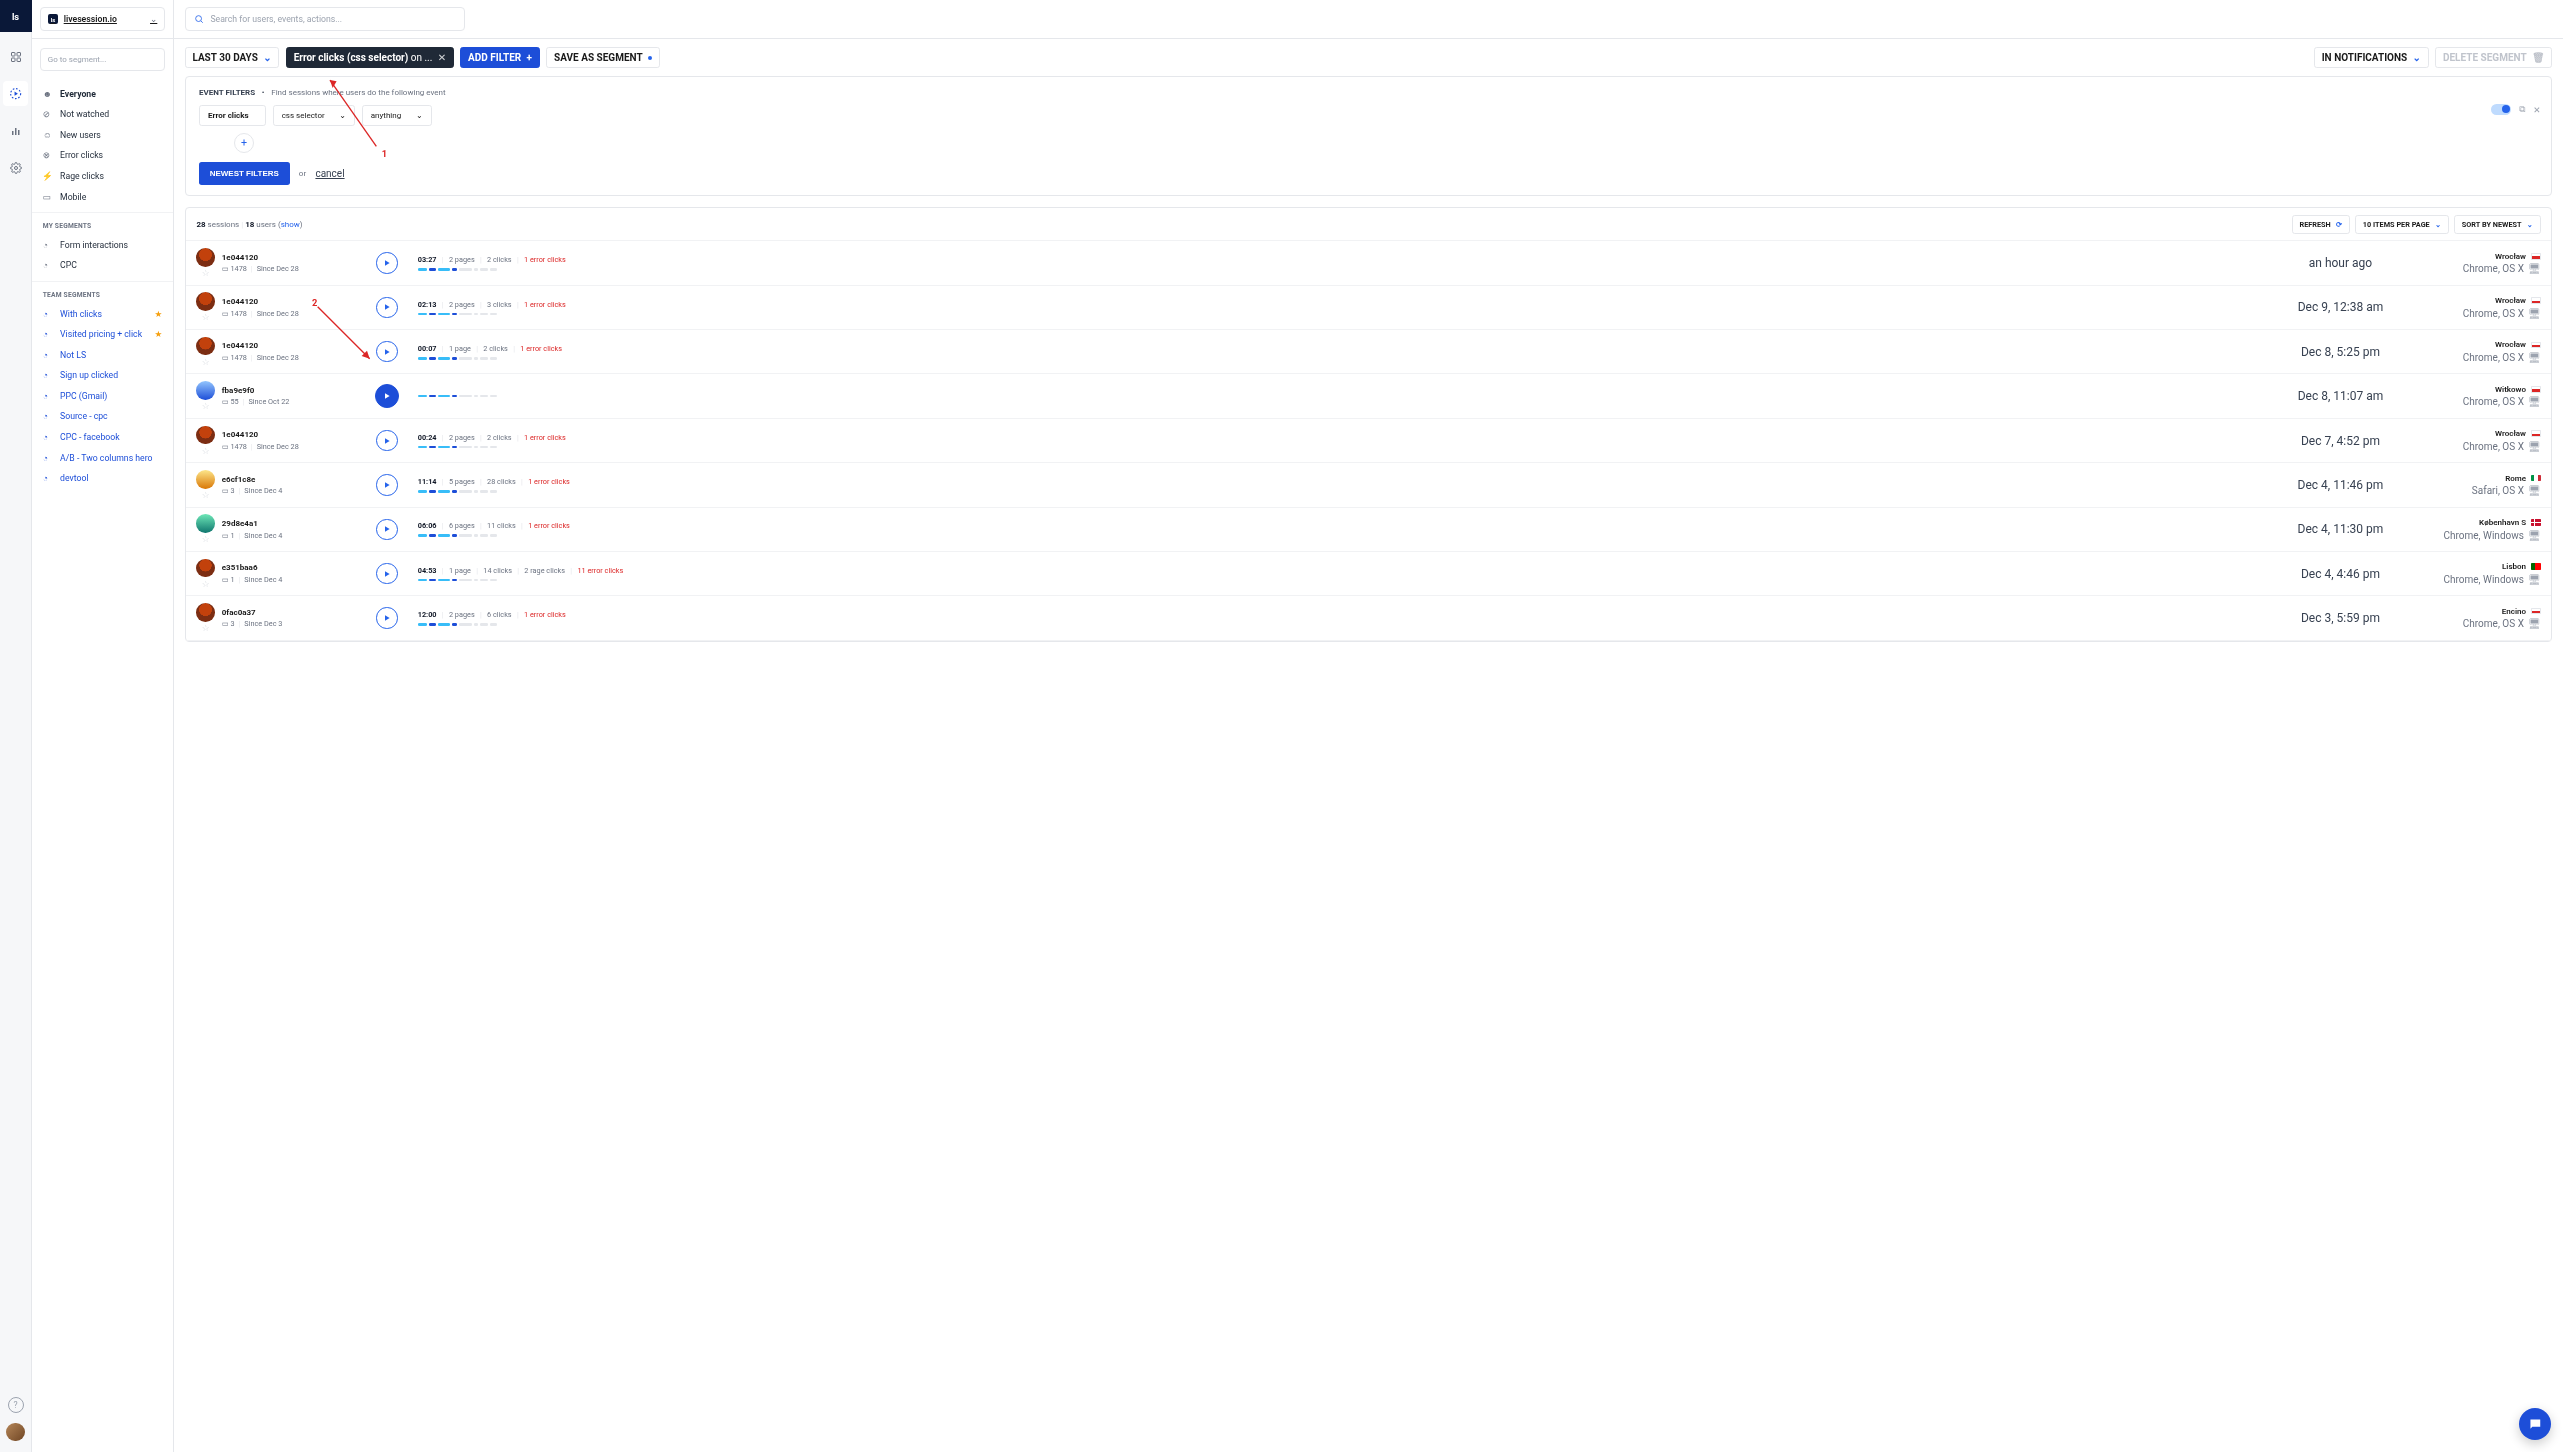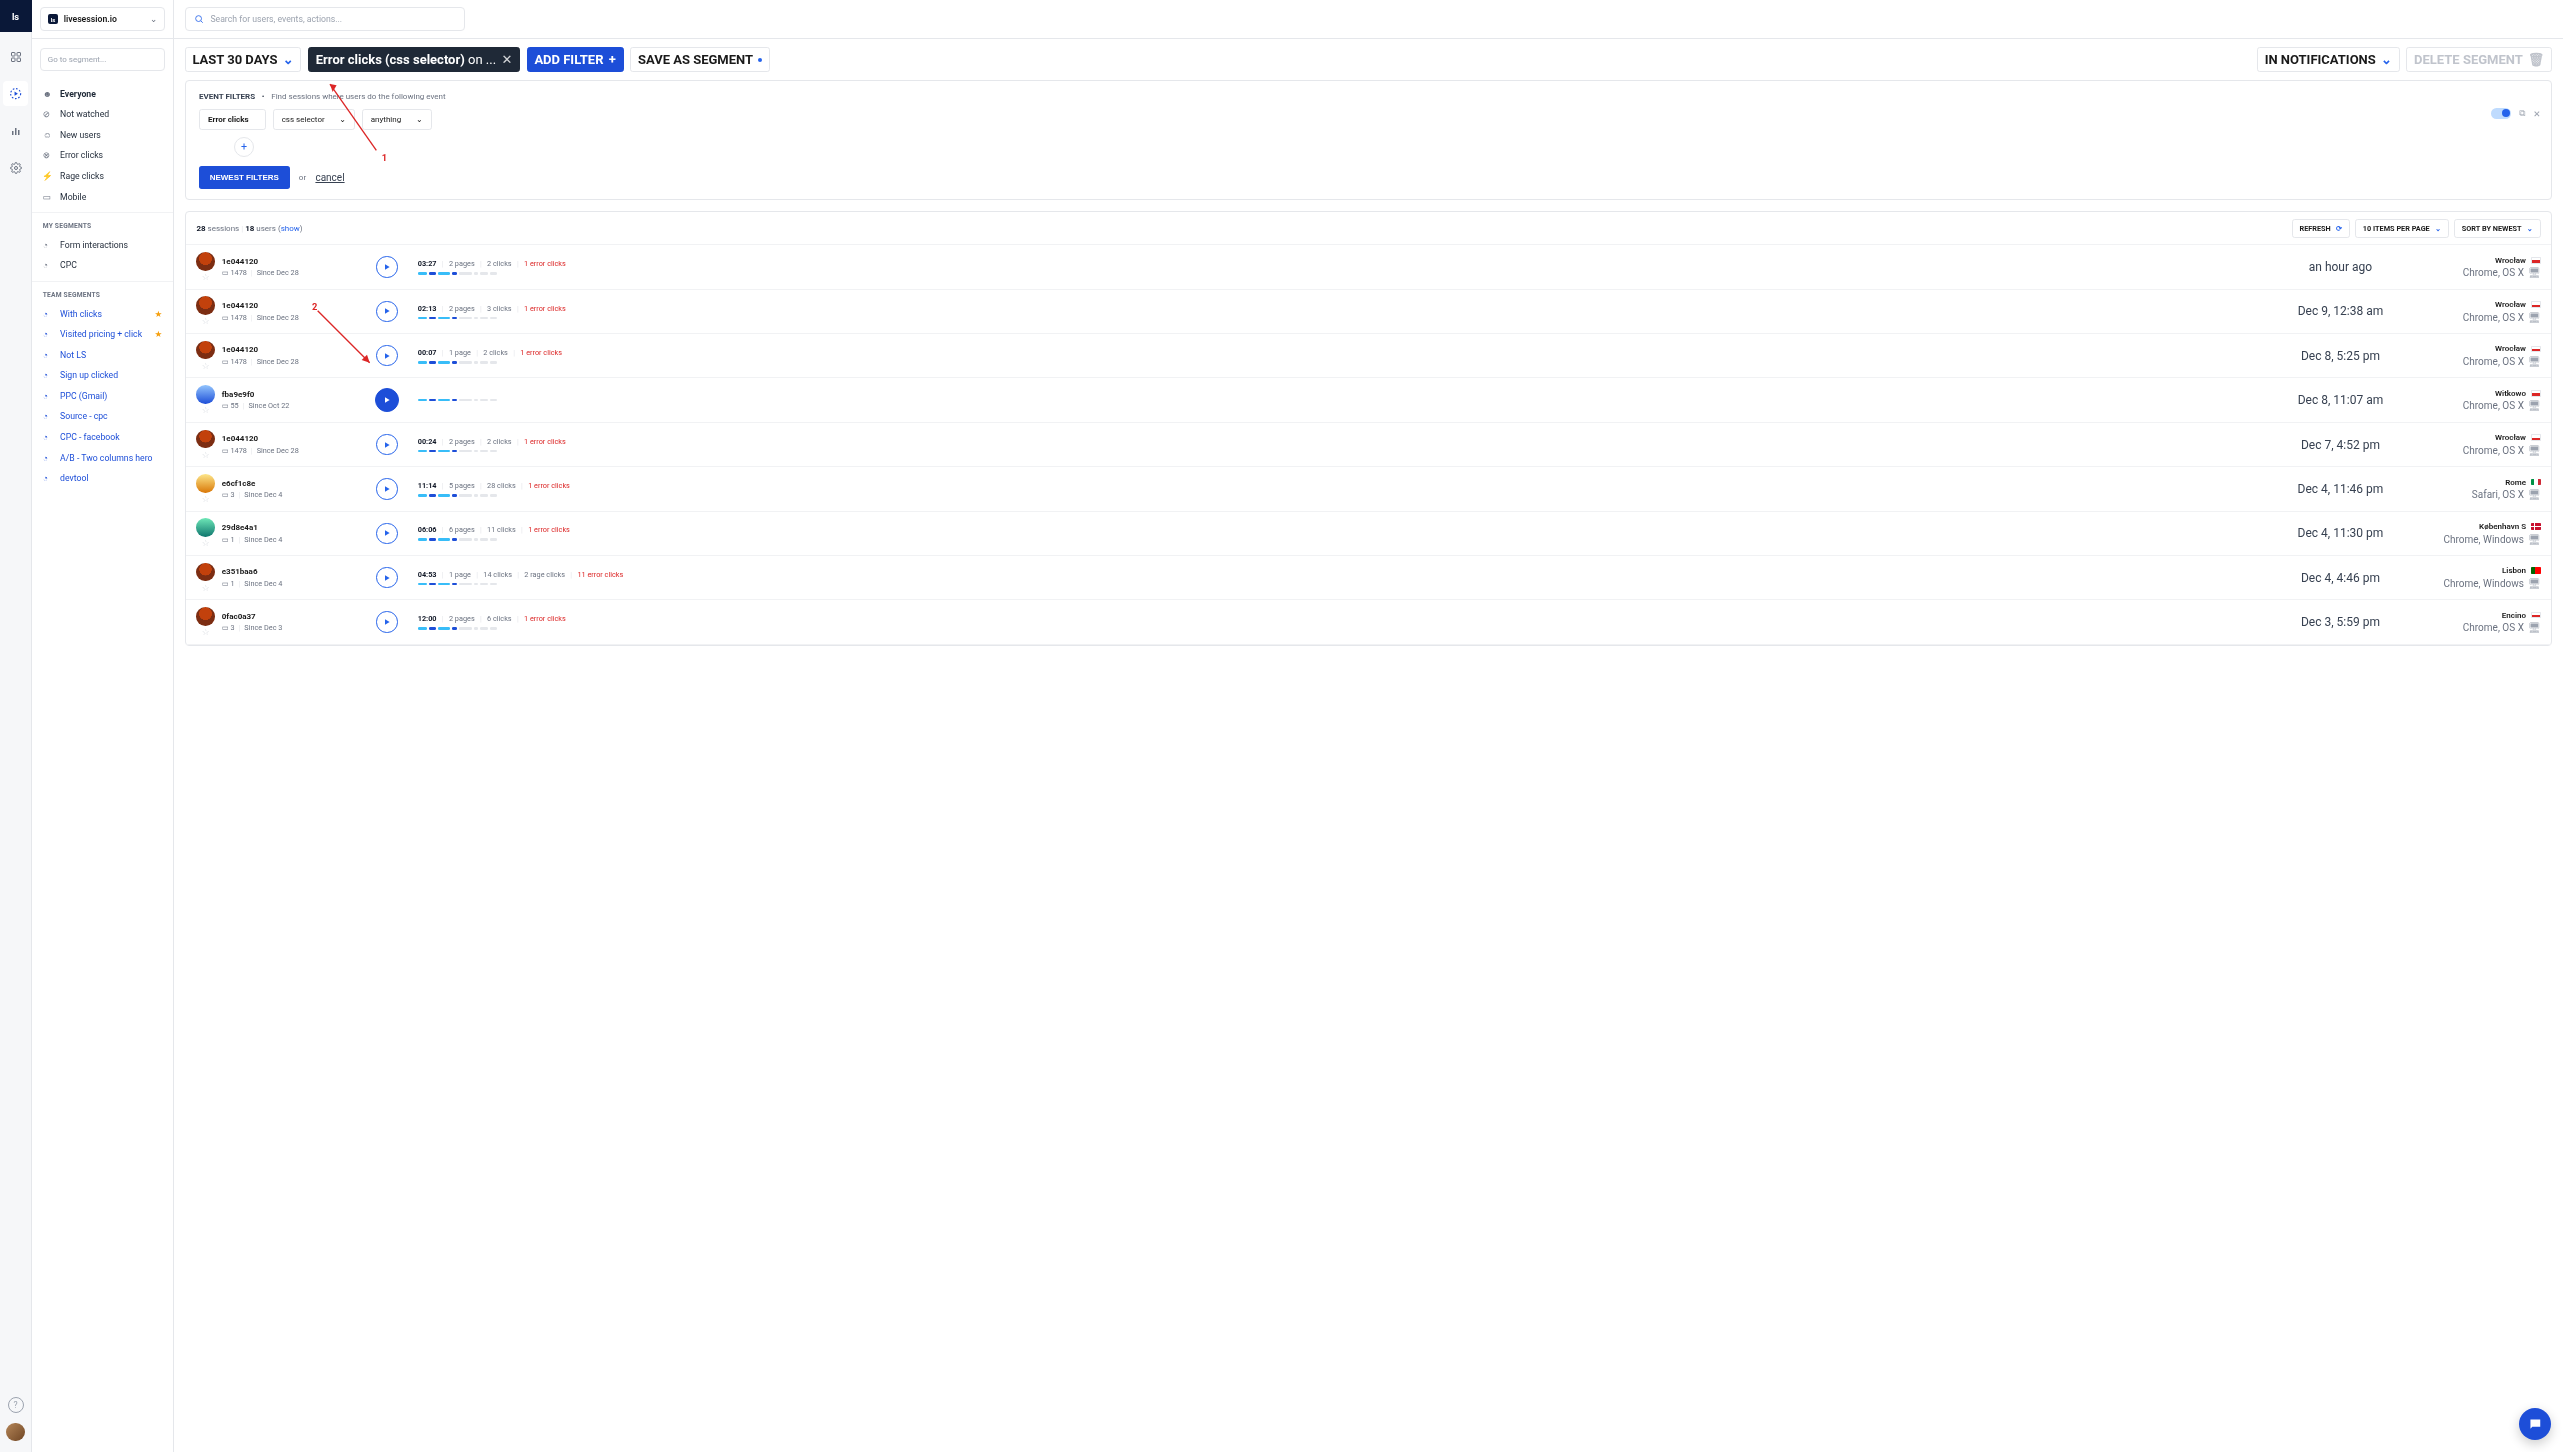--- a/index.html
+++ b/index.html
@@ -10,38 +10,38 @@
 
 .rail { width: 32px; background: #f6f7f9; display: flex; flex-direction: column; align-items: center; padding-top: 0; border-right: 0.7px solid #e5e7eb; }
 .rail .logo { width: 32px; height: 32px; background: #0a1838; display: flex; align-items: center; justify-content: center; color: #fff; font-weight: 700; font-size: 9.3px; }
 .rail .rail-item { width: 25px; height: 25px; display: flex; align-items: center; justify-content: center; margin-top: 12px; border-radius: 4px; color: #6b7280; cursor: pointer; }
 .rail .rail-item.active { background: #fff; color: #1d4ed8; position: relative; }
 .rail .spacer { flex: 1; }
 .rail .avatar-sm { width: 18.7px; height: 18.7px; border-radius: 50%; background: linear-gradient(135deg,#b58659,#6f4523); margin-bottom: 10.7px; }
 
 
 .sidebar { width: 142px; background: #fff; border-right: 0.7px solid #e5e7eb; display: flex; flex-direction: column; }
-.topbar { display:flex; align-items:center; height:39px; border-bottom:0.7px solid #e5e7eb; padding: 0 8px; }
+.topbar { display:flex; align-items:center; height:39px; border-bottom:0.7px solid #e5e7eb; padding: 0 8px; text-decoration: underline; }
 .site-select { flex:1; display:flex; align-items:center; gap:5.3px; border:0.7px solid #e5e7eb; border-radius:4px; padding: 5.3px 6.7px; cursor:pointer; }
 .site-select .caret { margin-left:auto; color:#6b7280; }
 .seg-search { margin: 9.3px 8px; border:0.7px solid #e5e7eb; border-radius:4px; padding: 6px 6.7px; color:#9ca3af; font-size:8px; }
 .side-list { padding: 2.7px 0; overflow-y:auto; }
 .side-item { display:flex; align-items:center; gap:6.7px; padding: 5.3px 10.7px; color:#1f2937; cursor:pointer; font-size:8.7px; }
 .side-item .ico { width:10.7px; color:#6b7280; display:flex; align-items:center; }
 .side-item.blue { color:#1d4ed8; }
 .side-item.blue .ico { color:#1d4ed8; }
 .side-item .star { margin-left:auto; color:#f59e0b; }
 .side-head { padding: 9.3px 10.7px 4px; font-size:6.7px; font-weight:700; color:#6b7280; letter-spacing: 0.2px; border-top:0.7px solid #f1f2f4; margin-top:5.3px; }
 
 
 .main { flex:1; display:flex; flex-direction:column; overflow:hidden; }
 .main-top { height:39px; border-bottom:0.7px solid #e5e7eb; display:flex; align-items:center; padding: 0 10.7px; }
 .search { display:flex; align-items:center; gap:6.7px; border:0.7px solid #e5e7eb; border-radius:4px; padding: 6px 8px; width:280px; color:#9ca3af; background:#fff; }
 .toolbar { display:flex; align-items:center; gap:6.7px; padding: 8px 10.7px; }
-.chip { display:inline-flex; align-items:center; gap:5.3px; border:0.7px solid #e5e7eb; border-radius:2.7px; padding: 4px 6.7px; font-size:13px; font-weight:700; cursor:pointer; }
+.chip { display:inline-flex; align-items:center; gap:5.3px; border:0.7px solid #e5e7eb; border-radius:2.7px; padding: 4px 6.7px; font-size:10px; font-weight:700; cursor:pointer; }
 .chip.dark { background:#1f2937; color:#fff; border-color:#1f2937; font-weight:400; }
 .chip.dark b { font-weight:700; }
 .chip.blue { background:#1d4ed8; color:#fff; border-color:#1d4ed8; }
 .chip .x { opacity:.8; }
 .chip.disabled { color:#c0c4cc; cursor:default; }
 .toolbar .grow { flex:1; }
 .chip .dot { width:4px; height:4px; border-radius:50%; background:#2563eb; }
 .blue-caret { color:#2563eb; }
 
 

